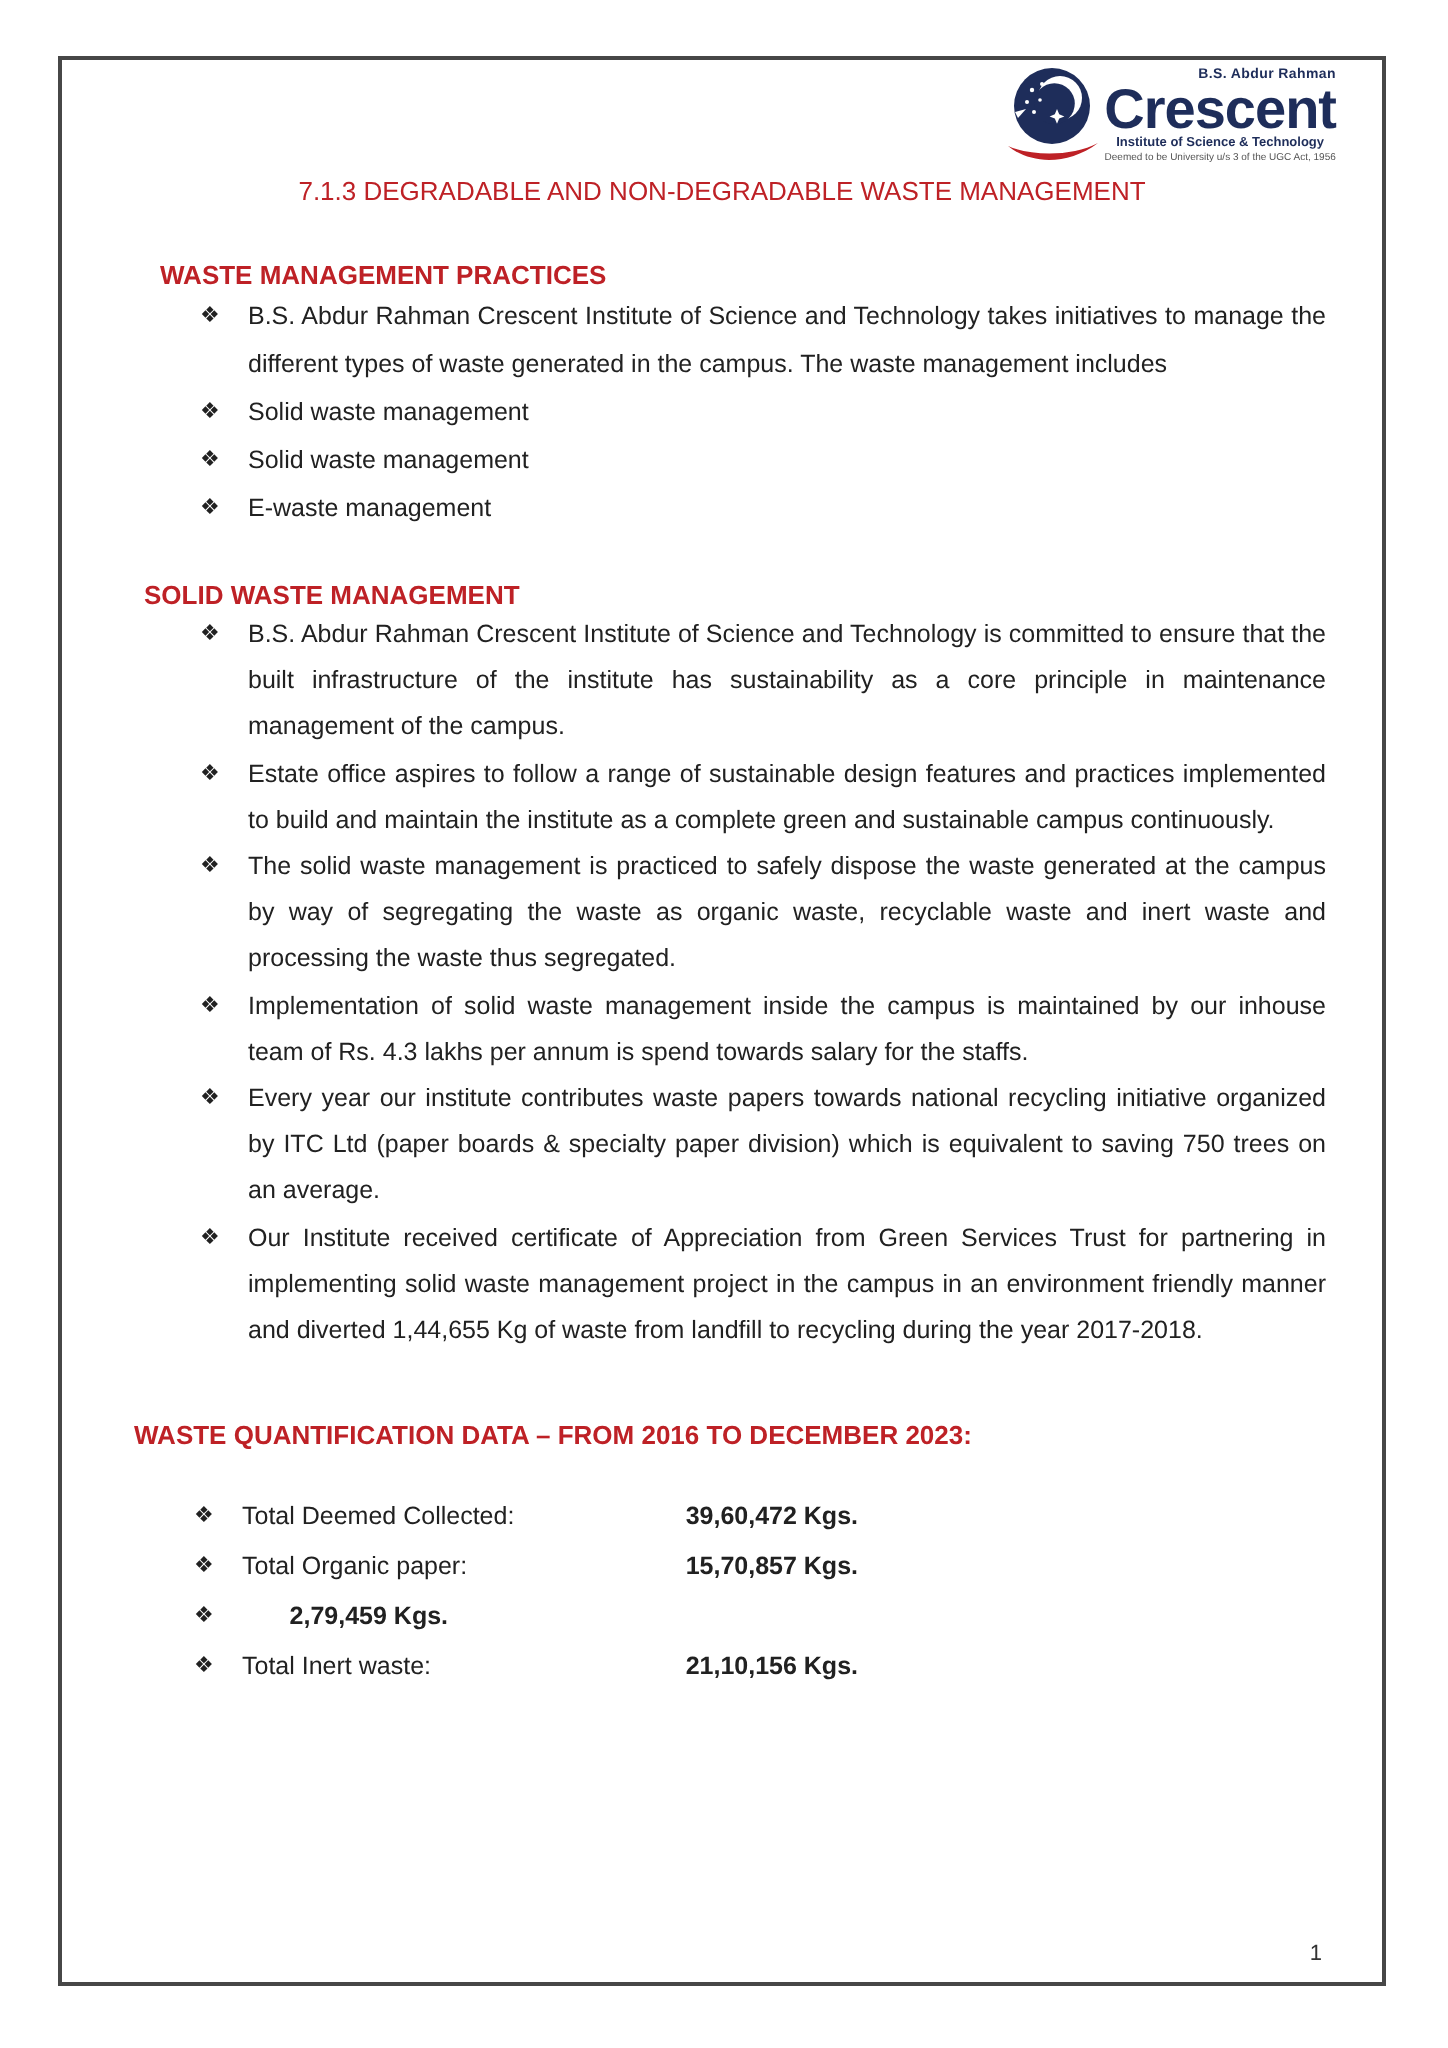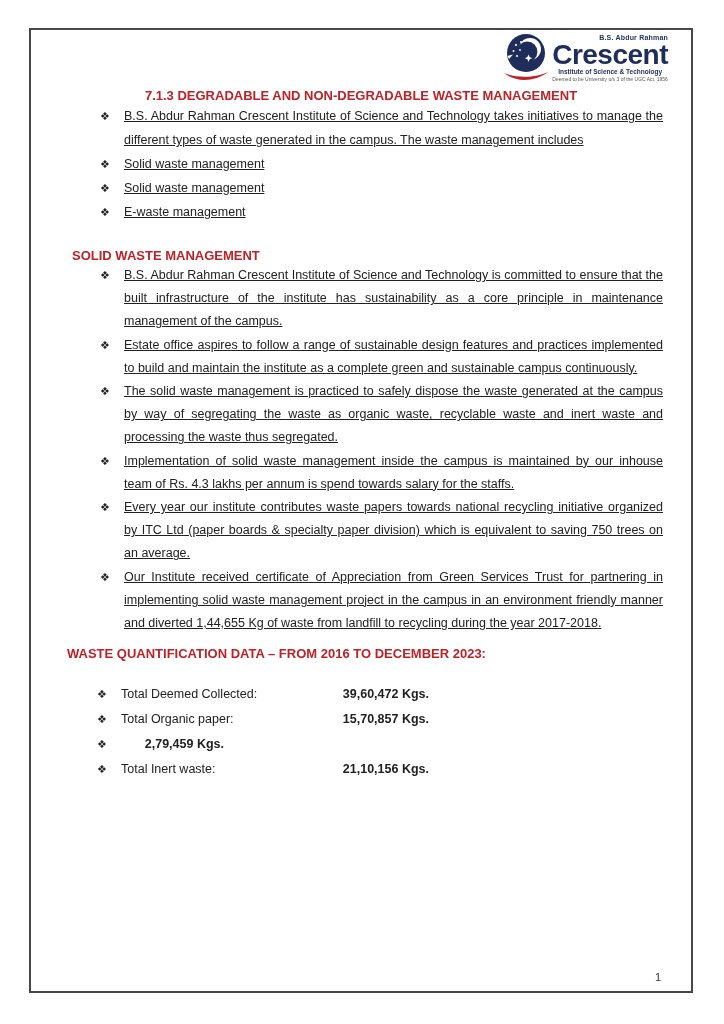--- a/index.html
+++ b/index.html
@@ -23,33 +23,33 @@
   }
   .logo-emblem{width:52px;height:50px;flex-shrink:0;}
   .logo-textcol{display:flex;flex-direction:column;padding-top:2px;}
   .logo-affiliation{font-size:7px;font-weight:bold;color:var(--navy);text-align:right;line-height:8px;letter-spacing:.2px;}
   .logo-name{font-size:28px;font-weight:bold;color:var(--navy);line-height:26px;letter-spacing:-0.5px;}
   .logo-subtitle{font-size:6.5px;font-weight:bold;color:var(--navy);text-align:center;line-height:8px;}
   .logo-tagline{font-size:5px;color:#555;text-align:center;line-height:6px;}
   
   .title{
     margin:58px 10px 0 10px;text-align:center;color:var(--red);
-    font-weight:bold;font-size:13px;line-height:16px;
+    font-weight:normal;font-size:13px;line-height:16px;
   }
   .red-heading{color:var(--red);font-weight:bold;font-size:13px;line-height:16px;}
   .h-practices{margin:26px 20px 0 49px;}
   .h-solid{margin:24px 20px 0 41px;}
-  .h-quant{margin:11px 20px 0 36px;}
+  .h-quant{margin:33px 20px 0 36px;}
   
   ul.bullets{list-style:none;margin:0;padding:0 28px 0 69px;}
   ul.bullets li{display:flex;font-size:12.5px;color:var(--ink);}
   .s1 li{line-height:24px;}
   .s2 li{line-height:23.2px;}
   .marker{width:24px;flex-shrink:0;font-size:11px;}
-  .btext{flex:1;text-align:justify;text-decoration:underline;}
+  .btext{flex:1;text-align:justify;}
   .s1{margin-top:9px;}
   .s2{margin-top:33px;}
   
   ul.stats{list-style:none;margin:20px 0 0 0;padding:0 0 0 66px;}
   ul.stats li{display:flex;font-size:12.5px;line-height:25px;}
   .stat-label{width:205px;}
   .stat-value{width:103px;text-align:right;font-weight:bold;}
   
   .page-number{
     position:absolute;right:30px;bottom:8px;font-size:11px;color:#333;
@@ -79,20 +79,21 @@
     <span class="logo-textcol">
       <span class="logo-affiliation">B.S. Abdur Rahman</span>
       <span class="logo-name">Crescent</span>
       <span class="logo-subtitle">Institute of Science &amp; Technology</span>
       <span class="logo-tagline">Deemed to be University u/s 3 of the UGC Act, 1956</span>
     </span>
   </div>
 
   <div class="title">7.1.3 DEGRADABLE AND NON-DEGRADABLE WASTE MANAGEMENT</div>
 
+  <div class="red-heading h-practices">WASTE MANAGEMENT PRACTICES</div>
   <ul class="bullets s1">
     <li>
       <span class="marker">❖</span>
       <span class="btext">B.S. Abdur Rahman Crescent Institute of Science and Technology takes initiatives to manage the different types of waste generated in the campus. The waste management includes</span>
     </li>
     <li>
       <span class="marker">❖</span>
       <span class="btext">Solid waste management</span>
     </li>
     <li>

